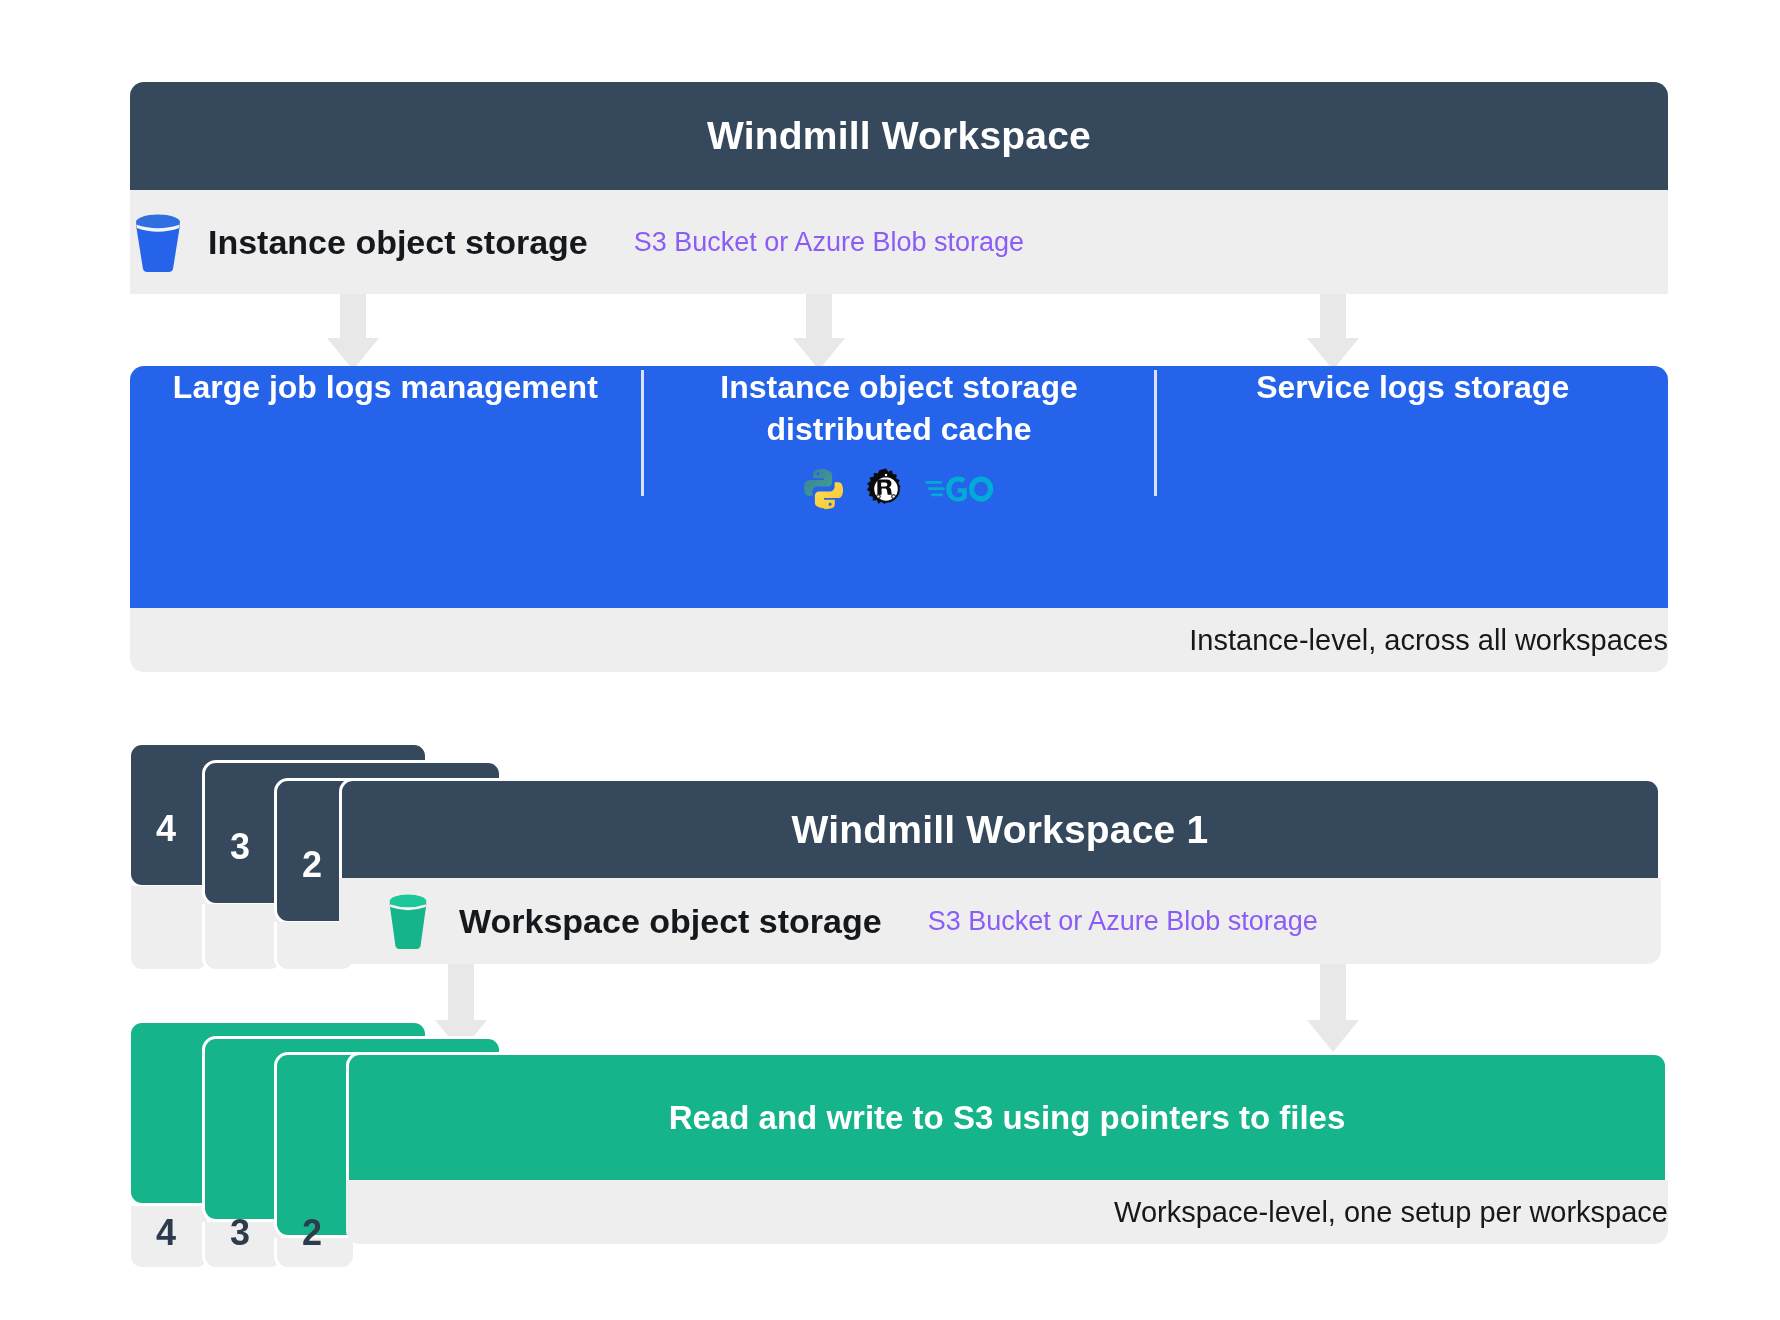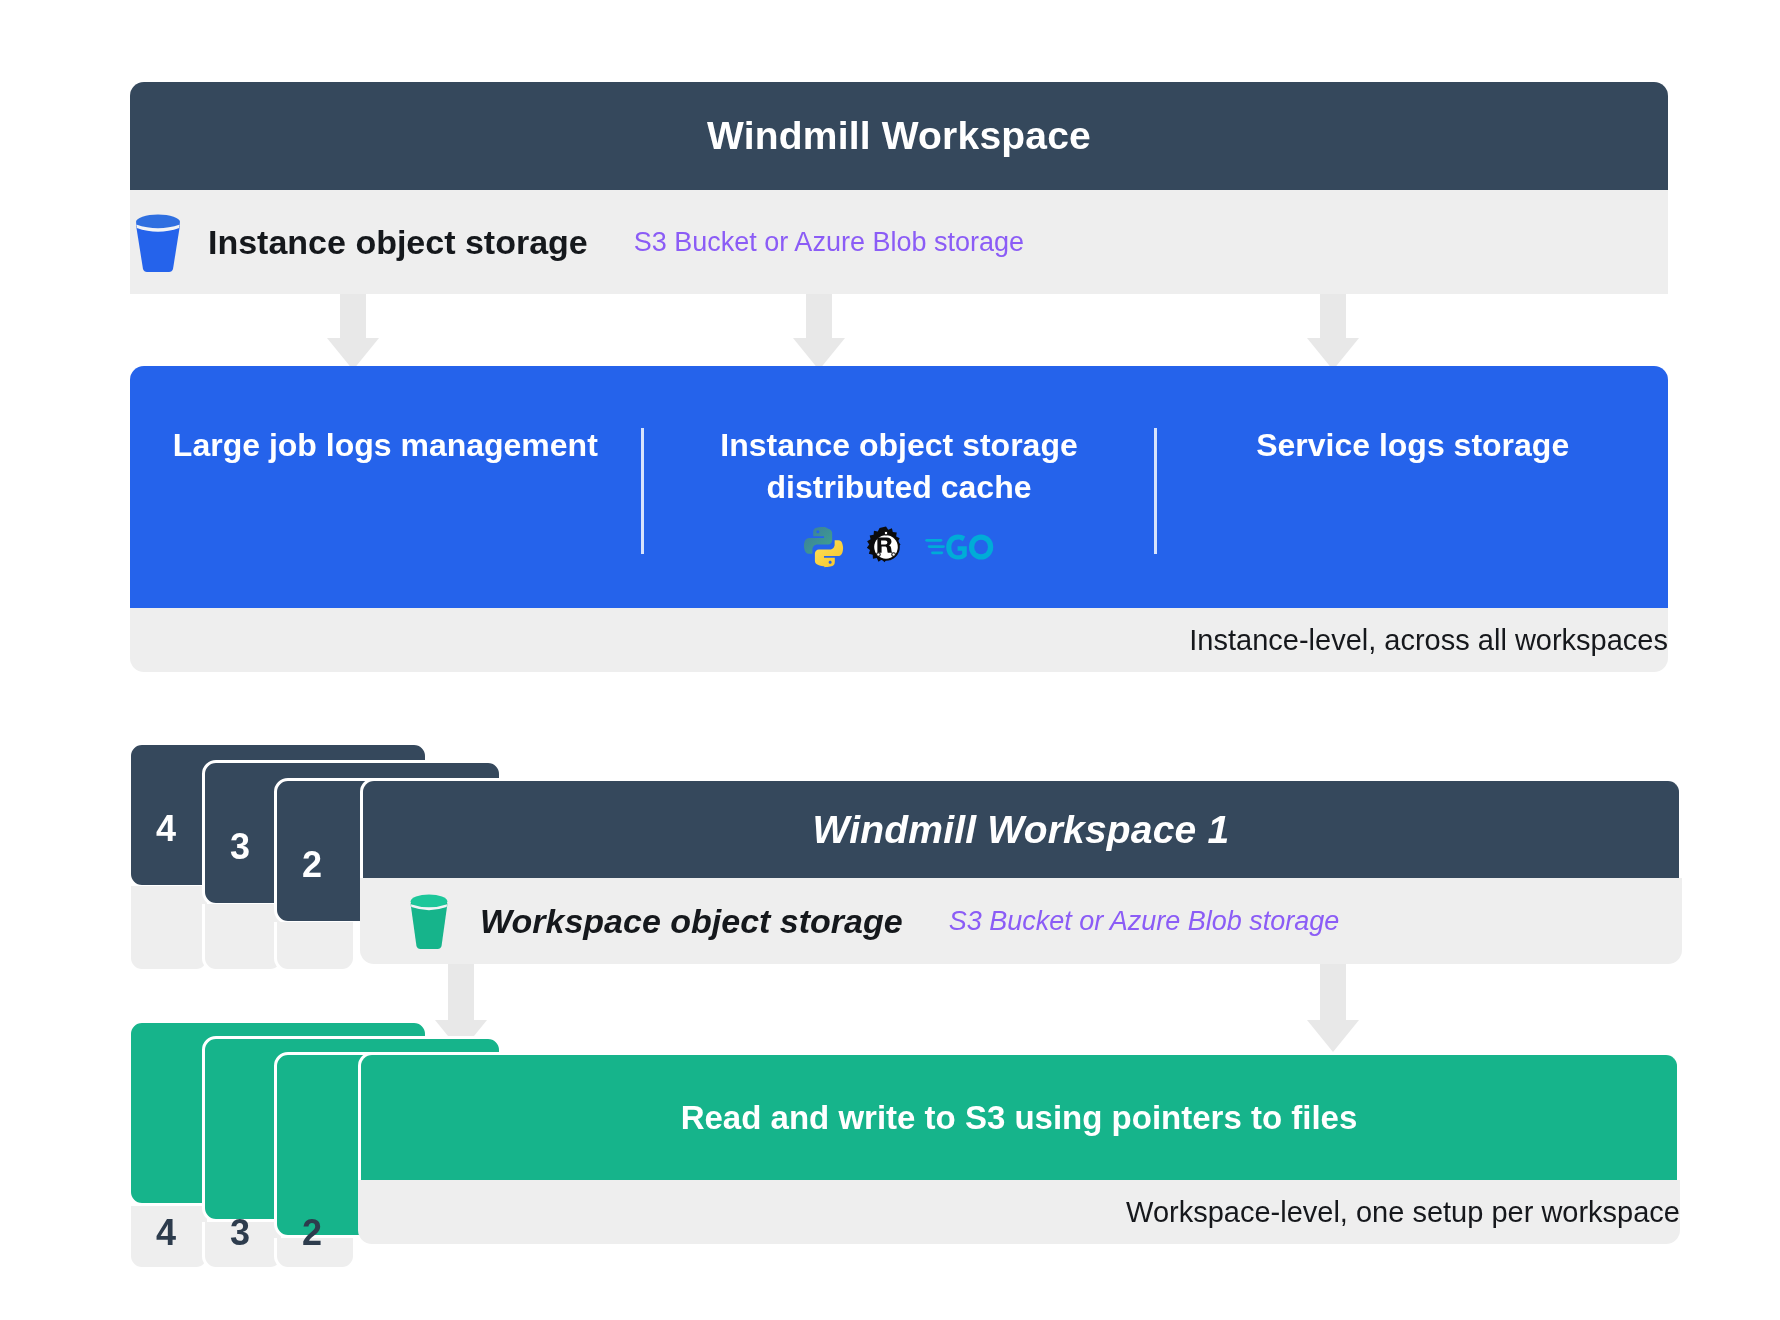--- a/index.html
+++ b/index.html
@@ -55,21 +55,20 @@
     border-right: 26px solid transparent;
     border-top: 32px solid #e8e8e8;
   }
 
   .blue-panel {
     background: #2563eb;
     height: 242px;
     border-radius: 14px 14px 0 0;
     display: flex; align-items: flex-start;
     position: relative;
-    padding-top: 58px;
   }
   .blue-col {
     flex: 1 1 0; display: flex; flex-direction: column;
     align-items: center; justify-content: flex-start;
     padding: 0 20px;
   }
   .blue-col .ctext {
     color: #ffffff; font-size: 32px; font-weight: bold; text-align: center;
     line-height: 1.32;
   }
@@ -255,21 +254,21 @@
 
       <div class="stack-card" style="left:72px; top:-18px; width:300px; height:146px;"></div>
       <div class="stack-lower" style="left:72px; top:126px; width:82px; height:68px;"></div>
       <span class="stack-num" style="left:100px; top:48px;">3</span>
 
       <div class="stack-card" style="left:144px; top:0px; width:300px; height:146px;"></div>
       <div class="stack-lower" style="left:144px; top:144px; width:82px; height:50px;"></div>
       <span class="stack-num" style="left:172px; top:66px;">2</span>
     </div>
 
-    <div class="ws-main" style="position:relative; left:230px; width:1322px;font-style:italic;">
+    <div class="ws-main" style="position:relative; left:209px; width:1322px;">
       <div class="dark-header" style="height:100px; border:3px solid #ffffff; border-bottom:none;">
         <span class="title">Windmill Workspace 1</span>
       </div>
       <div class="light-strip round-bottom" style="height:86px; padding-left:42px;">
         <span class="bucket-icon">
           <svg width="54" height="62" viewBox="0 0 56 62">
             <path d="M9 14 L15 57 Q16 60 19 60 L37 60 Q40 60 41 57 L47 14 Z" fill="#16b48b"></path>
             <ellipse cx="28" cy="13" rx="19" ry="7" fill="#16b48b"></ellipse>
             <ellipse cx="28" cy="10.5" rx="19" ry="7" fill="#1cc79a"></ellipse>
             <path d="M9.2 13.5 Q28 20 46.8 13.5 L46.3 16.6 Q28 23 9.7 16.6 Z" fill="#f2f4f6"></path>
@@ -298,21 +297,21 @@
       <span class="stack-num-dark" style="position:absolute; left:26px; top:160px;">4</span>
 
       <div class="stack-card-green" style="left:72px; top:-16px; width:300px; height:186px;"></div>
       <div class="stack-green-lower" style="left:72px; top:170px; width:82px; height:48px;"></div>
       <span class="stack-num-dark" style="position:absolute; left:100px; top:160px;">3</span>
 
       <div class="stack-card-green" style="left:144px; top:0px; width:300px; height:186px;"></div>
       <div class="stack-green-lower" style="left:144px; top:186px; width:82px; height:32px;"></div>
       <span class="stack-num-dark" style="position:absolute; left:172px; top:160px;">2</span>
 
-      <div style="position:relative; left:228px; width:1322px;">
+      <div style="position:relative; left:216px; width:1322px;">
         <div class="green-panel" style="border:3px solid #ffffff; border-bottom:none;">
           <span class="gtext">Read and write to S3 using pointers to files</span>
         </div>
         <div class="footer-strip">
           <span class="ftext">Workspace-level, one setup per workspace</span>
         </div>
       </div>
     </div>
 
   </div>

